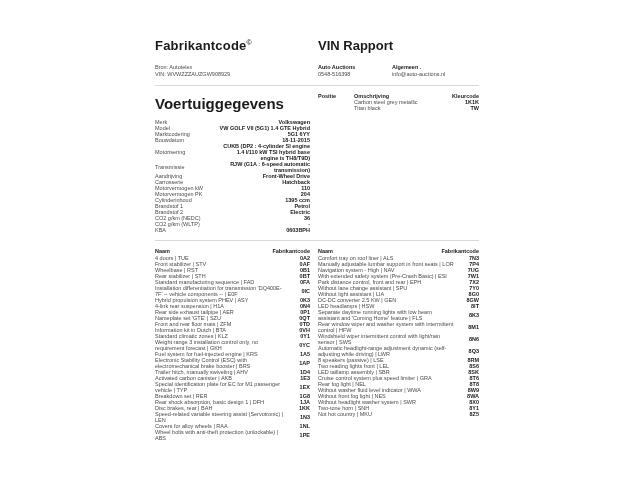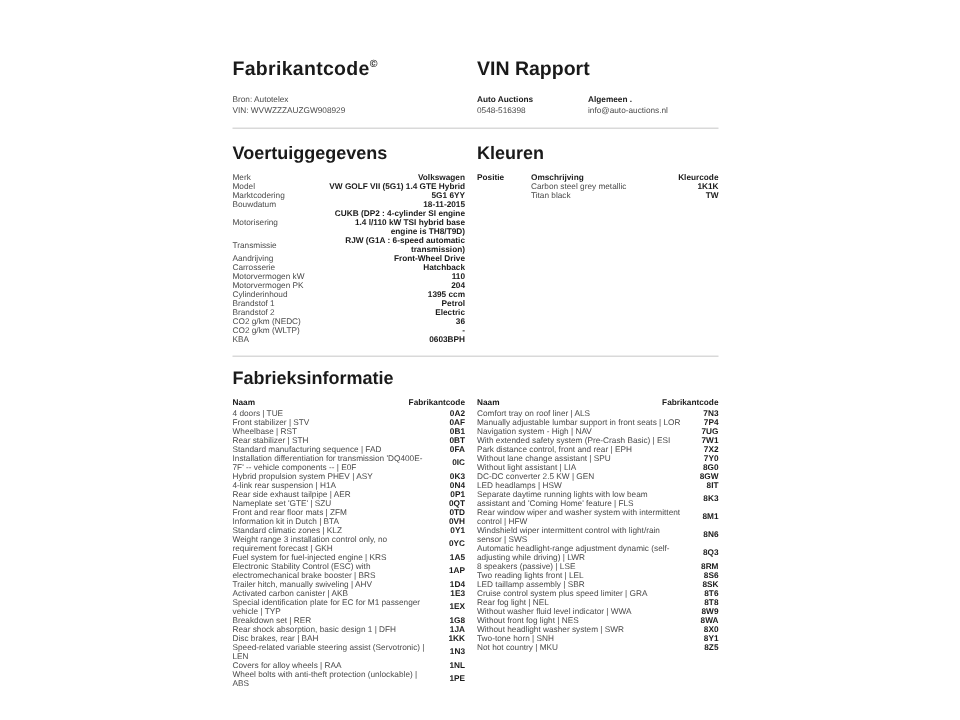--- a/index.html
+++ b/index.html
@@ -18,21 +18,21 @@
   .meta-mid { width:74px; }
   .meta-right { flex:1; }
   .bold { font-weight:bold; color:#1a1a1a; }
 
   hr { border:none; border-top:1px solid #d9d9d9; margin:7px 0; }
 
   .cols { display:flex; }
   .col-l { width:155px; margin-right:8px; }
   .col-r { flex:1; }
 
-  h2 { font-size:12px; font-weight:bold; color:#1a1a1a; margin:2px 0 7px; }
+  h2 { font-size:15px; font-weight:bold; color:#1a1a1a; margin:2px 0 7px; }
 
   .vrow { display:flex; align-items:center; font-size:5.5px; line-height:6px; }
   .vlabel { width:64px; color:#4a4a4a; }
   .vvalue { flex:1; text-align:right; font-weight:bold; color:#1a1a1a; }
 
   .krow { display:flex; align-items:center; font-size:5.5px; line-height:6px; }
   .k-pos { width:36px; }
   .k-oms { flex:1; }
   .k-code { width:40px; text-align:right; font-weight:bold; color:#1a1a1a; }
   .khead .k-pos, .khead .k-oms { font-weight:bold; color:#1a1a1a; }
@@ -135,21 +135,20 @@
             <div class="vvalue">-</div>
           </div>
           <div class="vrow">
             <div class="vlabel">KBA</div>
             <div class="vvalue">0603BPH</div>
           </div>
         </div>
     </section>
 
     <section class="col-r">
-      <h2>Kleuren</h2>
       <div class="krow khead">
         <div class="k-pos">Positie</div>
         <div class="k-oms">Omschrijving</div>
         <div class="k-code">Kleurcode</div>
       </div>
       <div id="color-rows">
           <div class="krow">
             <div class="k-pos"></div>
             <div class="k-oms">Carbon steel grey metallic</div>
             <div class="k-code">1K1K</div>
@@ -159,21 +158,20 @@
             <div class="k-oms">Titan black</div>
             <div class="k-code">TW</div>
           </div>
         </div>
     </section>
   </div>
 
   <hr>
 
   <section>
-    <h2>Fabrieksinformatie</h2>
     <div class="cols">
       <div class="col-l">
         <div class="fhead">
           <span>Naam</span>
           <span>Fabrikantcode</span>
         </div>
         <div id="factory-left">
             <div class="frow">
               <div class="fname">4 doors | TUE</div>
               <div class="fcode">0A2</div>

